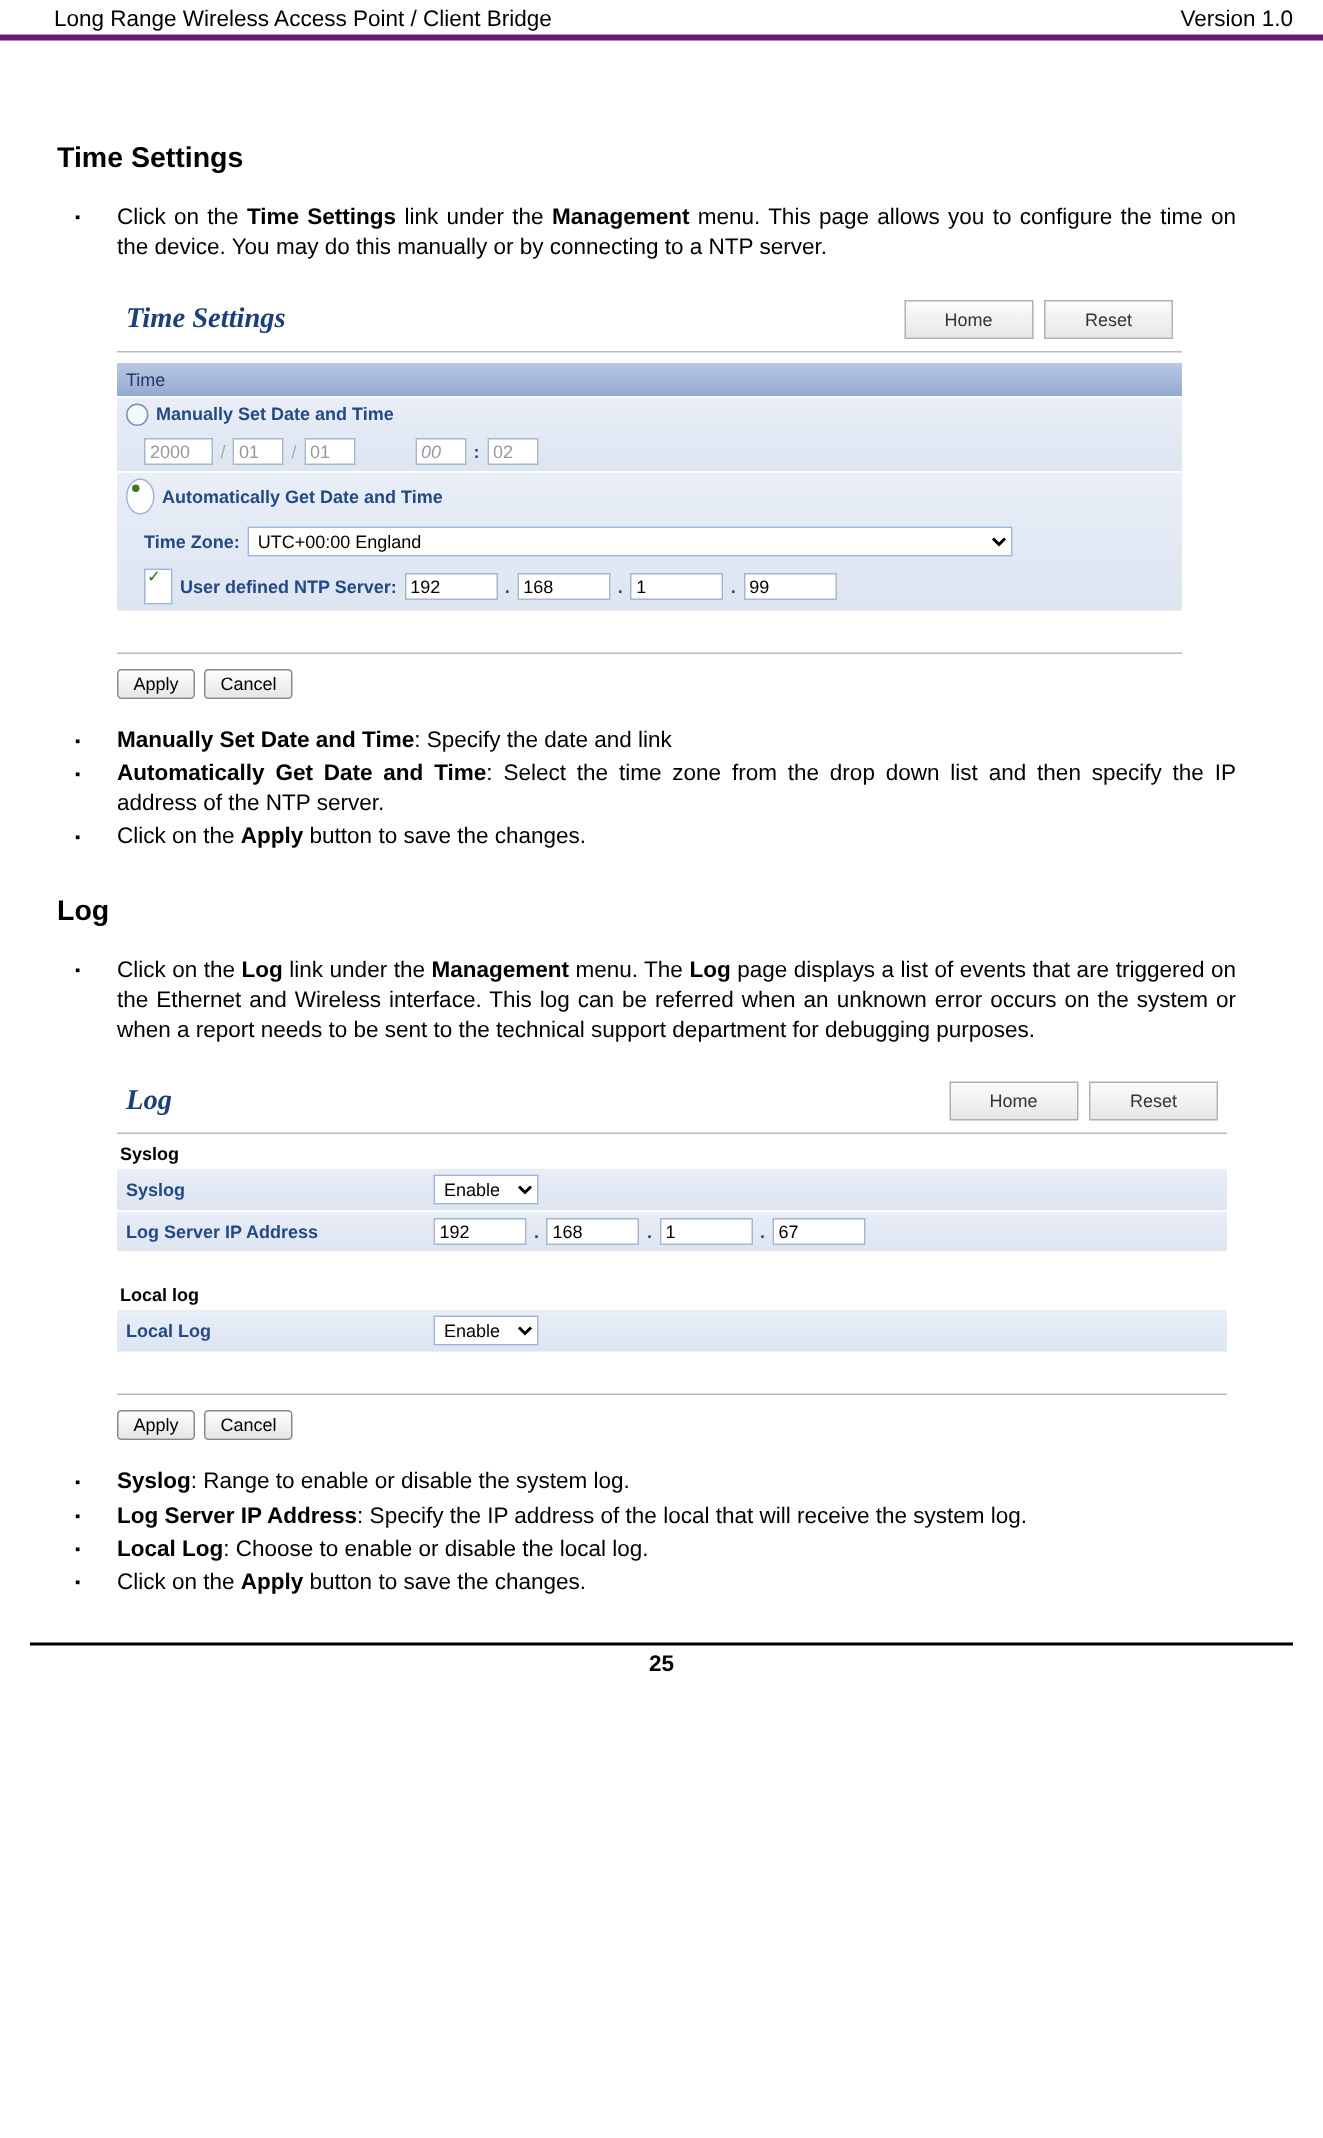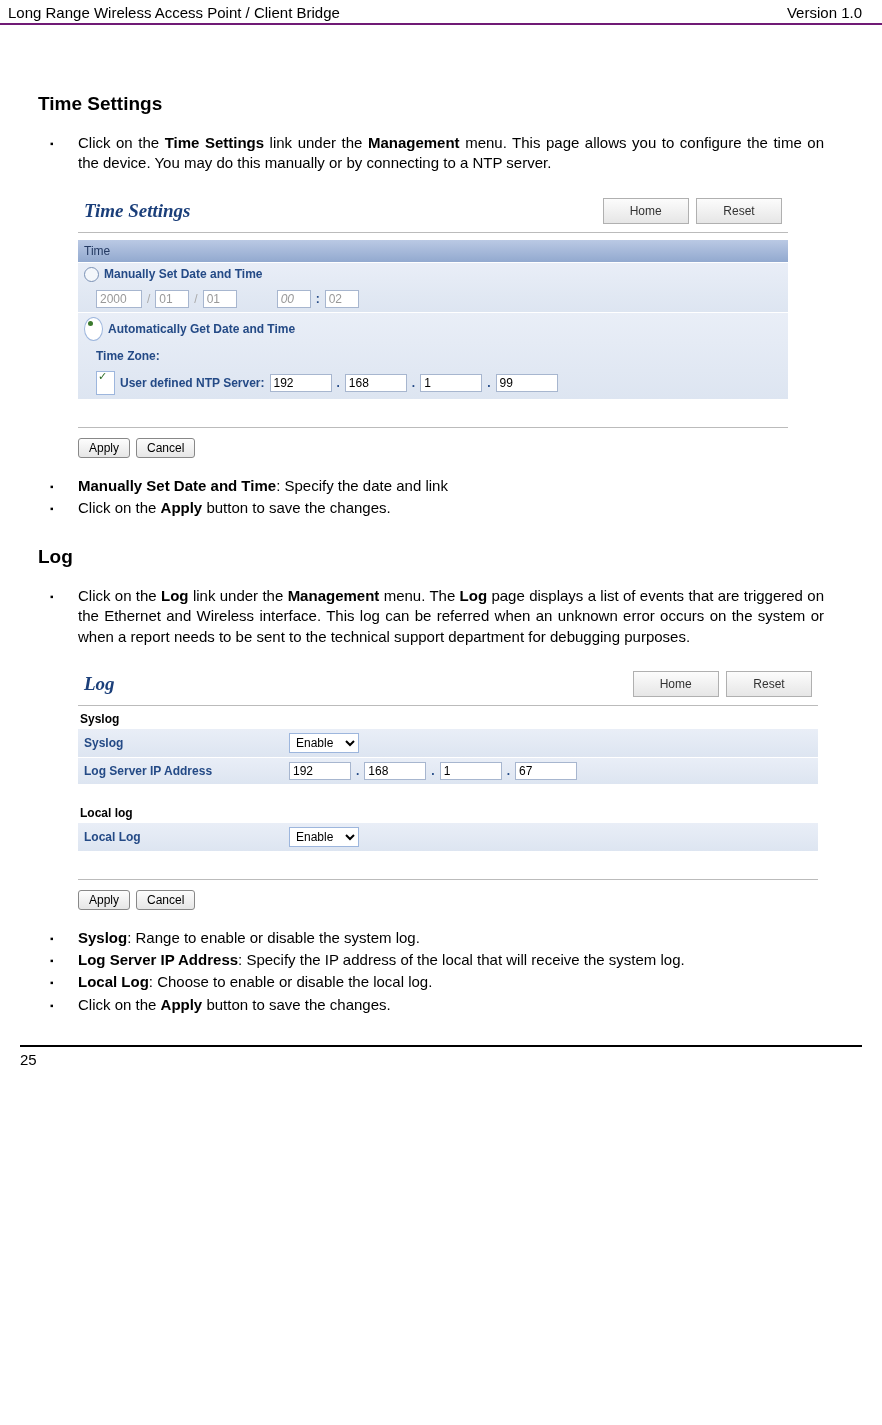--- a/index.html
+++ b/index.html
@@ -7,22 +7,22 @@
     font-size: 15px;
     color: #000;
     margin: 0;
     padding: 0;
     width: 882px;
     box-sizing: border-box;
   }
   .page-header {
     display: flex;
     justify-content: space-between;
-    padding: 4px 20px 2px 8px;
-    border-bottom: 2px solid #701a75;
+    padding: 4px 20px 2px 36px;
+    border-bottom: 4px solid #701a75;
     font-size: 15px;
   }
   .content {
     padding: 40px 58px 0 38px;
   }
   h2.section {
     font-size: 19px;
     font-weight: bold;
     margin: 28px 0 18px 0;
   }
@@ -168,23 +168,24 @@
     cursor:pointer;
   }
   .indent-pad { padding-left: 18px; }
   .dim { color:#aaa; }
   .section-label-black{
     color:#000;font-weight:bold;font-size:12px;padding:6px 0 2px 2px;
   }
   .page-footer{
     border-top:2px solid #000;
     margin: 30px 20px 0 20px;
-    text-align:left;
+    text-align:center;
     font-size:15px;
     padding:4px 0 10px 0;
+    font-weight:bold;
   }
 </style>
 </head>
 <body>
 
 <div class="page-header">
   <span>Long Range Wireless Access Point / Client Bridge</span>
   <span>Version 1.0</span>
 </div>
 
@@ -228,20 +229,23 @@
         </div>
       </div>
 
       <div class="field-row">
         <div class="field-row-inner">
           <span class="radio sel"></span>
           <span class="lbl">Automatically Get Date and Time</span>
         </div>
         <div class="field-row-inner indent-pad">
           <span class="lbl">Time Zone:</span>
+          <select class="sel" style="width:510px">
+            <option>UTC+00:00 England</option>
+          </select>
         </div>
         <div class="field-row-inner indent-pad">
           <span class="cb sel"></span>
           <span class="lbl">User defined NTP Server:</span>
           <input class="tx ip" value="192" style="">
             <span class="lbl">.</span>
           <input class="tx ip" value="168" style="">
             <span class="lbl">.</span>
           <input class="tx ip" value="1" style="">
             <span class="lbl">.</span>
@@ -252,20 +256,21 @@
       <hr class="hr1" style="margin-top:28px">
       <div class="btns">
         <button class="btn">Apply</button>
         <button class="btn">Cancel</button>
       </div>
     </div>
   </div>
 
   <ul class="bullets">
     <li><span class="b">Manually Set Date and Time</span><span>: Specify the date and link</span></li>
+    <li><span class="b">Automatically Get Date and Time</span><span>: Select the time zone from the drop down list and then specify the IP address of the NTP server.</span></li>
     <li><span>Click on the </span><span class="b">Apply</span><span> button to save the changes.</span></li>
   </ul>
 
   <h2 class="section">Log</h2>
 
   <ul class="bullets">
     <li>
       <span>Click on the </span><span class="b">Log</span><span> link under the </span><span class="b">Management</span><span> menu. The </span><span class="b">Log</span><span> page displays a list of events that are triggered on the Ethernet and Wireless interface. This log can be referred when an unknown error occurs on the system or when a report needs to be sent to the technical support department for debugging purposes.</span>
     </li>
   </ul>

